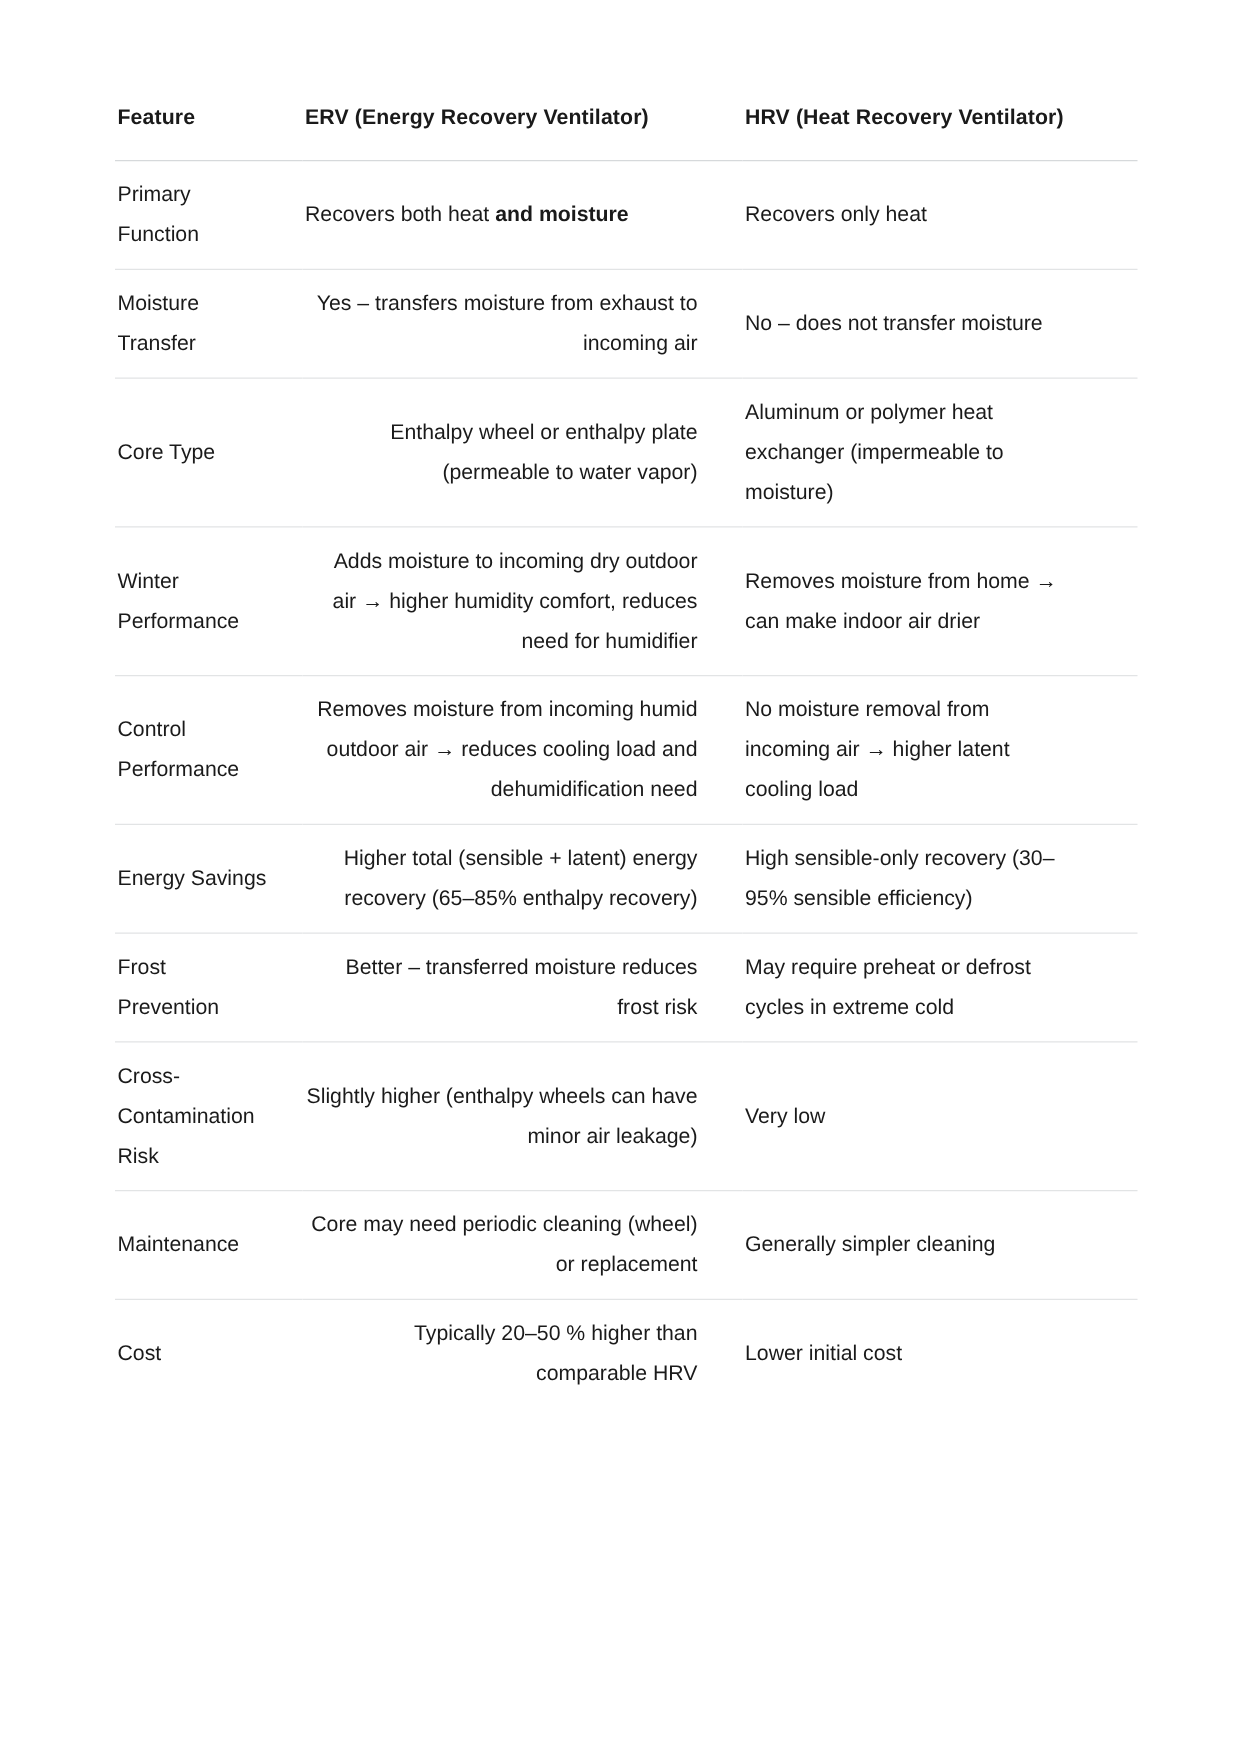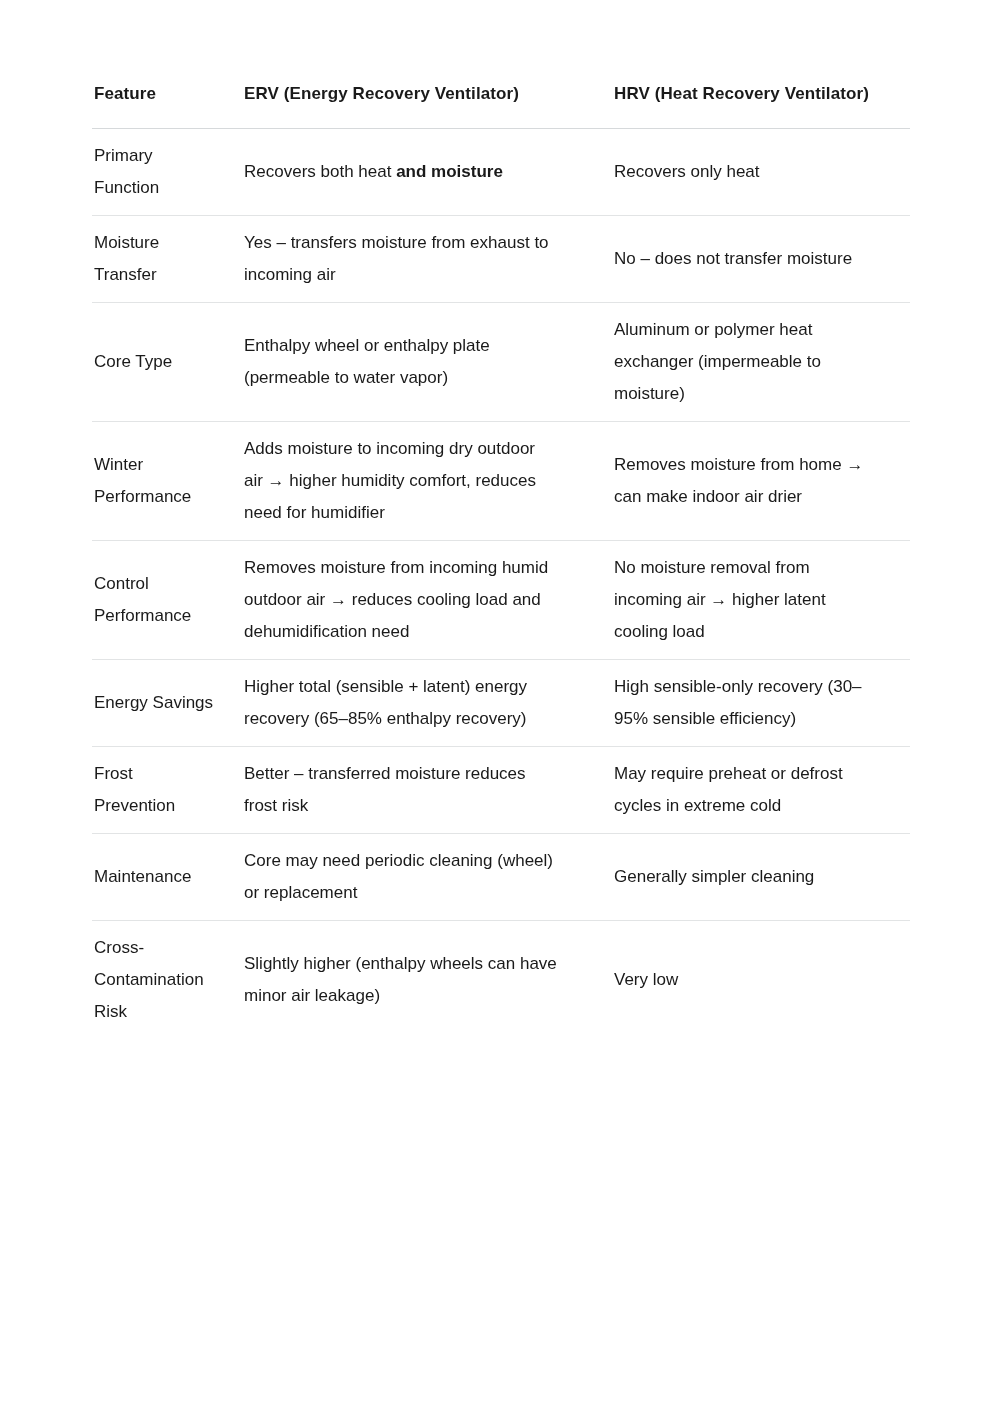--- a/index.html
+++ b/index.html
@@ -54,22 +54,22 @@
   }
   tbody tr:last-child th,
   tbody tr:last-child td {
     border-bottom: none;
   }
   .cell-text {
     display: inline-block;
     vertical-align: middle;
   }
   .w-feature { max-width: 124px; }
-  .w-erv     { max-width: 314px; }
-  .w-hrv     { max-width: 262px; margin-left: 18px; }
+  .w-erv     { max-width: 314px; text-align: right; }
+  .w-hrv     { max-width: 262px; }
   .seg-bold  { font-weight: 700; }
 </style>
 </head>
 <body>
 
 <div class="table-wrap">
   <table class="comparison">
     <colgroup>
       <col class="c-feature">
       <col class="c-erv">
@@ -118,24 +118,29 @@
           <th scope="row"><span class="cell-text w-feature">Energy Savings</span></th>
           <td><span class="cell-text w-erv">Higher total (sensible + latent) energy recovery (65–85% enthalpy recovery)</span></td>
           <td><span class="cell-text w-hrv">High sensible-only recovery (30–95% sensible efficiency)</span></td>
         </tr>
         <tr>
           <th scope="row"><span class="cell-text w-feature">Frost Prevention</span></th>
           <td><span class="cell-text w-erv">Better – transferred moisture reduces frost risk</span></td>
           <td><span class="cell-text w-hrv">May require preheat or defrost cycles in extreme cold</span></td>
         </tr>
         <tr>
+          <th scope="row"><span class="cell-text w-feature">Cross-Contamination Risk</span></th>
+          <td><span class="cell-text w-erv">Slightly higher (enthalpy wheels can have minor air leakage)</span></td>
+          <td><span class="cell-text w-hrv">Very low</span></td>
+        </tr>
+        <tr>
           <th scope="row"><span class="cell-text w-feature">Maintenance</span></th>
           <td><span class="cell-text w-erv">Core may need periodic cleaning (wheel) or replacement</span></td>
           <td><span class="cell-text w-hrv">Generally simpler cleaning</span></td>
         </tr>
         <tr>
-          <th scope="row"><span class="cell-text w-feature">Cross-Contamination Risk</span></th>
-          <td><span class="cell-text w-erv">Slightly higher (enthalpy wheels can have minor air leakage)</span></td>
-          <td><span class="cell-text w-hrv">Very low</span></td>
+          <th scope="row"><span class="cell-text w-feature">Cost</span></th>
+          <td><span class="cell-text w-erv">Typically 20–50 % higher than comparable HRV</span></td>
+          <td><span class="cell-text w-hrv">Lower initial cost</span></td>
         </tr>
       </tbody>
   </table>
 </div>
 
 </body></html>

